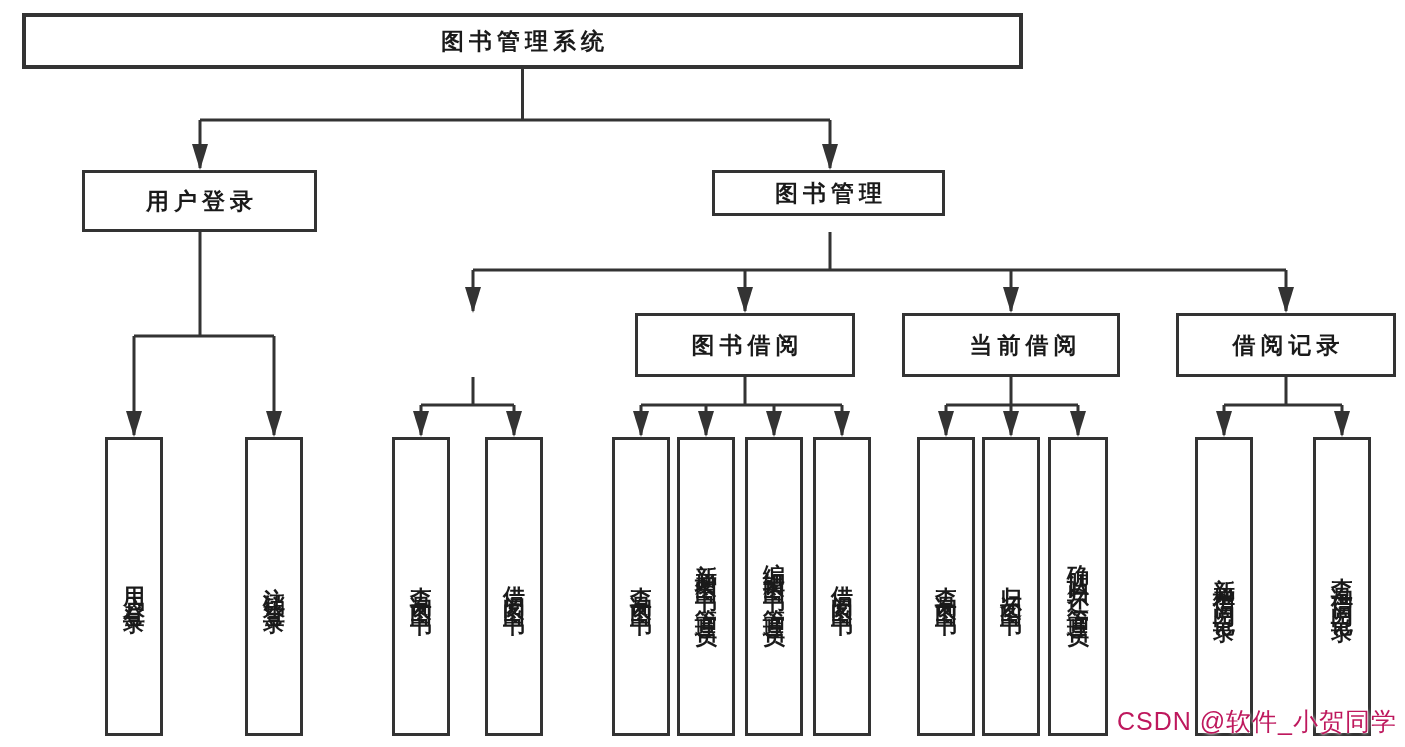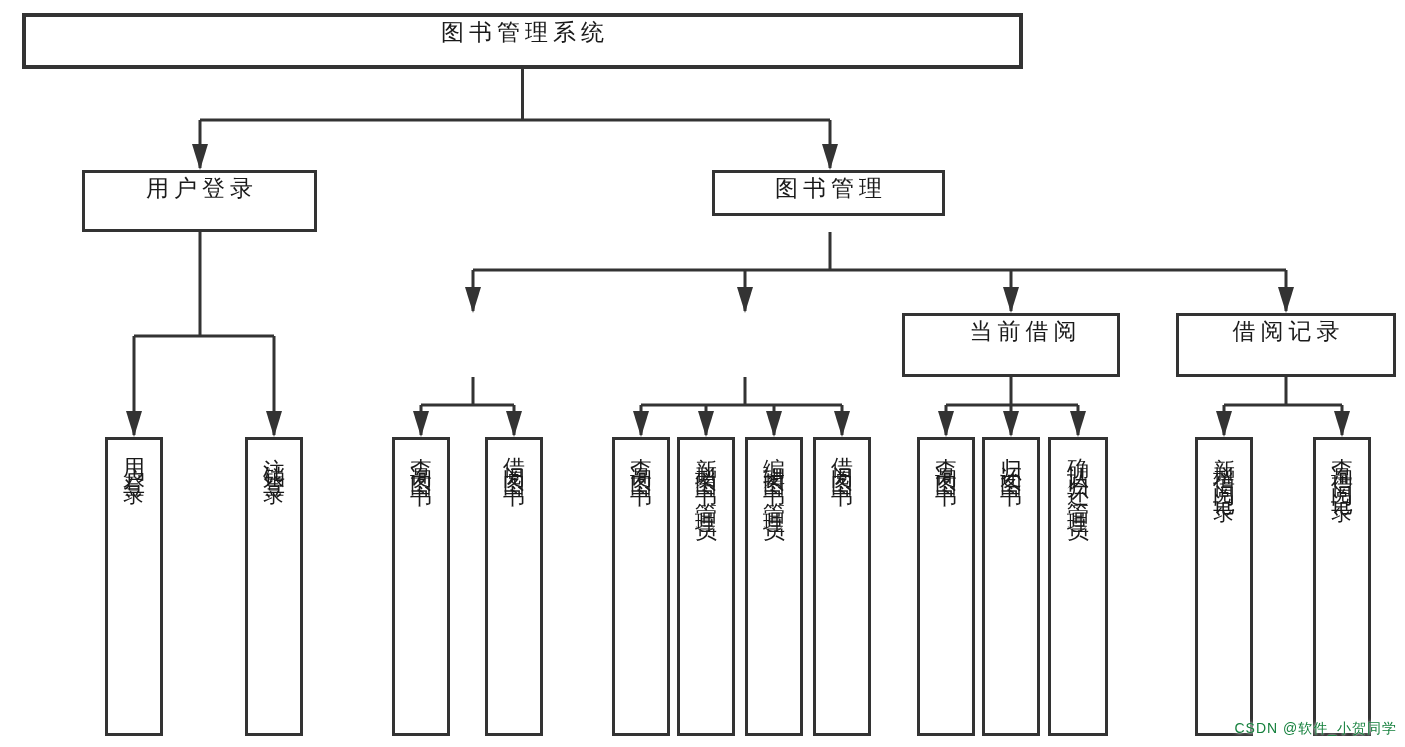--- a/index.html
+++ b/index.html
@@ -15,45 +15,47 @@
     position: absolute;
     left: 0; top: 0;
     width: 1405px; height: 747px;
   }
   .node {
     position: absolute;
     box-sizing: border-box;
     background: #ffffff;
     border: 3px solid #333333;
     display: flex;
+    align-items: center;
     justify-content: center;
     color: #1a1a1a;
+    font-weight: bold;
   }
   .node.root-box { border-width: 4px; }
   .hlabel {
     font-size: 23px;
     letter-spacing: 5px;
     text-indent: 5px;
     white-space: nowrap;
     color: #1a1a1a;
   }
   .vlabel {
     writing-mode: vertical-rl;
     font-size: 22px;
     letter-spacing: 9px;
     white-space: nowrap;
     color: #1a1a1a;
   }
   .watermark {
     position: absolute;
     right: 8px;
     bottom: 9px;
-    font-size: 14px;
+    font-size: 25px;
     letter-spacing: 1px;
-    color: #15803d;
+    color: #be185d;
     text-shadow: 0 0 2px #ffffff, 0 0 4px #ffffff;
     z-index: 10;
     white-space: nowrap;
   }
 </style>
 </head>
 <body>
 
 <div id="canvas">
 
@@ -94,20 +96,23 @@
     <span class="hlabel">图书管理系统</span>
   </div>
 
   <div class="node" style="left:82px; top:170px; width:235px; height:62px;">
     <span class="hlabel">用户登录</span>
   </div>
   <div class="node" style="left:712px; top:170px; width:233px; height:46px;">
     <span class="hlabel">图书管理</span>
   </div>
 
+  <div class="node" style="left:635px; top:313px; width:220px; height:64px;">
+    <span class="hlabel">图书借阅</span>
+  </div>
   <div class="node" style="left:902px; top:313px; width:218px; height:64px;padding-left:24px;">
     <span class="hlabel">当前借阅</span>
   </div>
   <div class="node" style="left:1176px; top:313px; width:220px; height:64px;">
     <span class="hlabel">借阅记录</span>
   </div>
 
   <div class="node" style="left:105px; top:437px; width:58px; height:299px;">
     <span class="vlabel">用户登录</span>
   </div>

